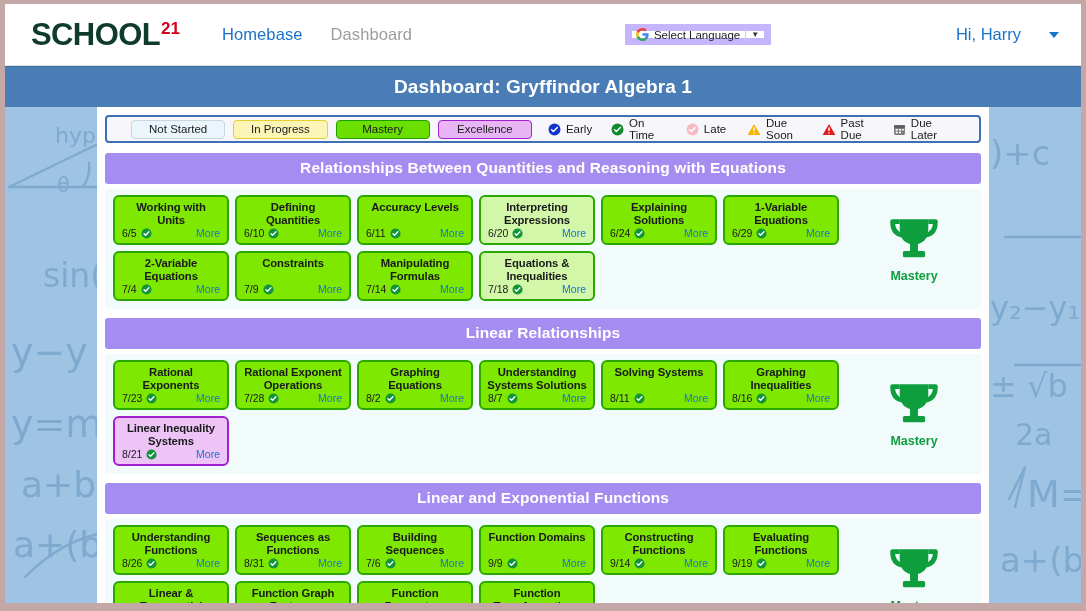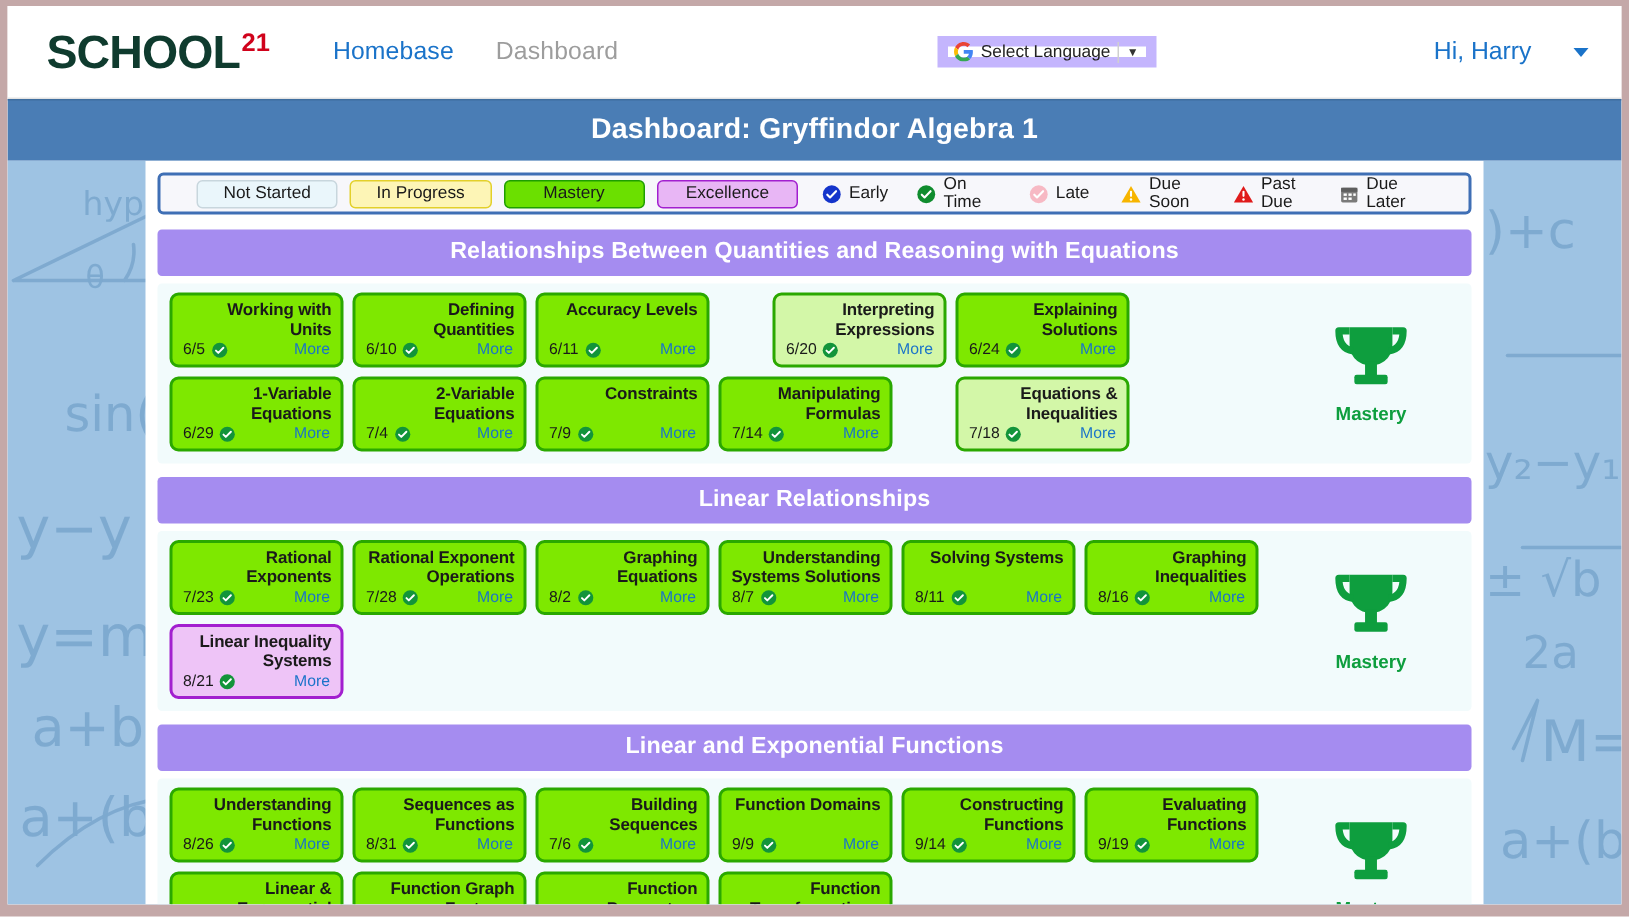--- a/index.html
+++ b/index.html
@@ -229,28 +229,28 @@
     width: 116px;
     height: 50px;
     border-radius: 6px;
     border: 2px solid #2aa800;
     background: #7ee800;
     position: relative;
     padding: 4px 6px 0 6px;
     cursor: pointer;
     overflow: hidden;
   }
-  .skill-card.highlight { background: #d3f7a8; margin-left: 36px; }
+  .skill-card.highlight { background: #d3f7a8; }
   .skill-card.excellence { background: #eec4f7; border-color: #a21fcf; }
 
   .skill-title {
     font-size: 11.3px;
     font-weight: bold;
     color: #1a1a1a;
-    text-align: right;
+    text-align: center;
     line-height: 1.12;
     letter-spacing: -0.1px;
   }
   .skill-footer {
     position: absolute;
     left: 0; right: 0; bottom: 4px;
     display: flex;
     align-items: center;
     padding: 0 7px;
   }

